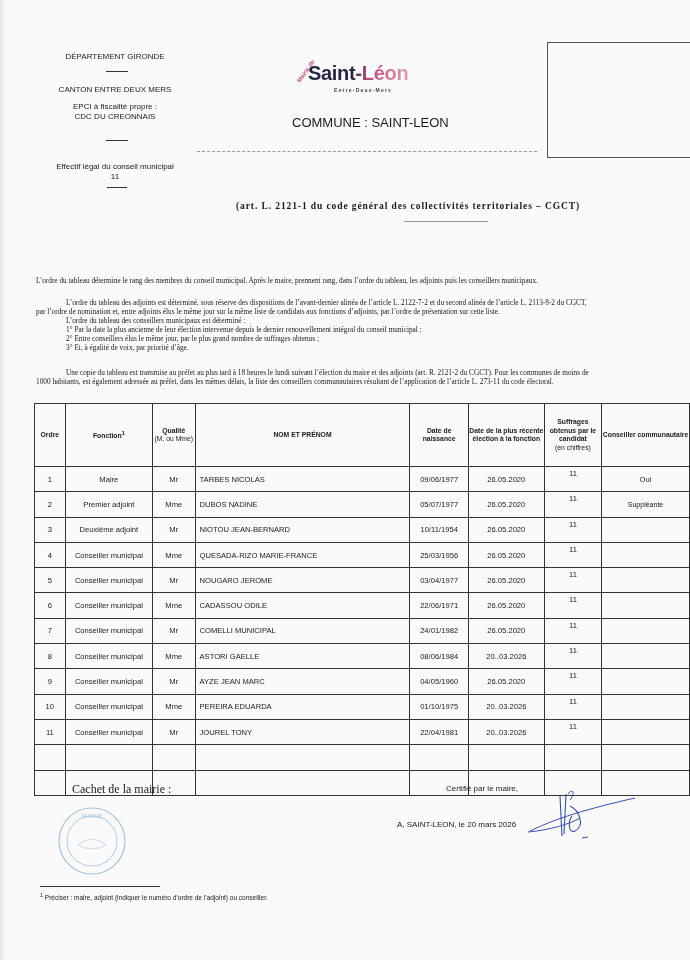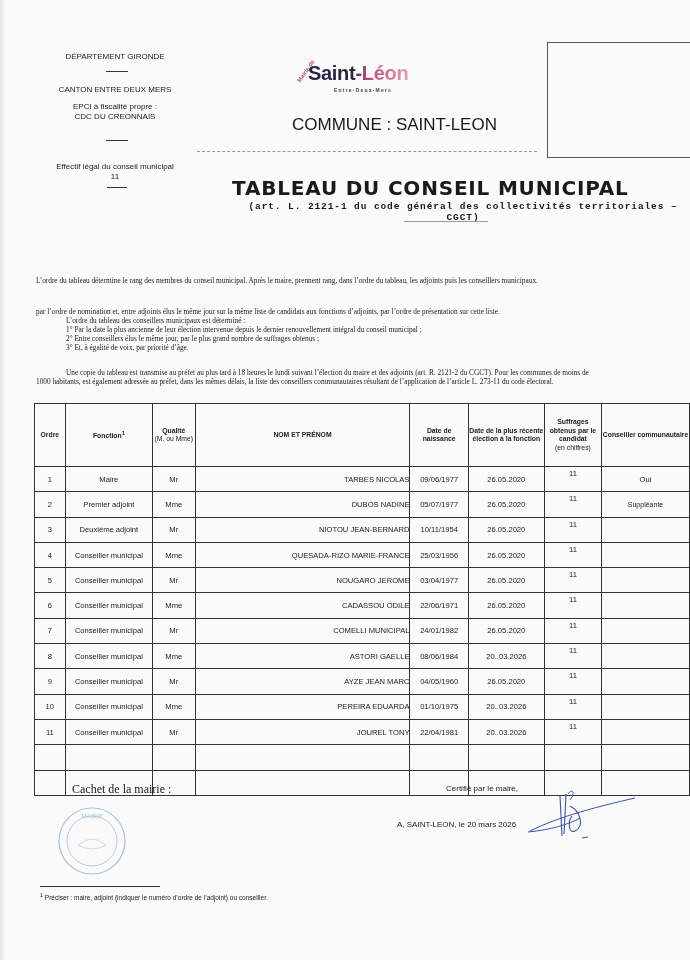--- a/index.html
+++ b/index.html
@@ -6,33 +6,33 @@
   body{width:690px;height:960px;background:#f7f7f7;position:relative;overflow:hidden;font-family:"Liberation Sans",sans-serif;color:#1a1a1a;}
   .page{position:absolute;left:0;top:0;width:690px;height:960px;background:#fafafa;}
   .leftedge{position:absolute;left:0;top:0;width:6px;height:960px;background:linear-gradient(90deg,#e6e6e6,#fafafa);}
   .lh{position:absolute;left:30px;width:170px;text-align:center;font-size:8px;line-height:10px;}
   .dash{position:absolute;height:1px;background:#333;}
   .logo{position:absolute;left:296px;top:58px;width:150px;height:40px;}
   .logo .small{position:absolute;left:0;top:4px;font-size:6px;color:#c0527a;transform:rotate(-55deg);transform-origin:left top;font-weight:bold;}
   .logo .main{position:absolute;left:12px;top:4px;font-size:20px;font-weight:bold;letter-spacing:-0.3px;
     background:linear-gradient(90deg,#222244 0%,#2b2545 45%,#c04a78 60%,#e59bb0 100%);-webkit-background-clip:text;background-clip:text;color:transparent;}
   .logo .sub{position:absolute;left:38px;top:29px;font-size:5px;letter-spacing:1.2px;color:#444;font-weight:bold;}
-  .commune{position:absolute;left:292px;top:115px;font-size:17px;}
+  .commune{position:absolute;left:292px;top:115px;font-size:13px;}
   .dotline{position:absolute;left:197px;top:151px;width:340px;border-top:1px dashed #999;}
   .box{position:absolute;left:547px;top:42px;width:150px;height:114px;border:1px solid #555;border-right:none;}
   .title{position:absolute;left:232px;top:176px;font-size:20px;font-weight:bold;letter-spacing:0.8px;font-family:"DejaVu Sans",sans-serif;}
-  .subtitle{position:absolute;left:236px;top:201px;font-size:9.5px;font-weight:bold;letter-spacing:0.9px;font-family:Liberation Mono, monospace;text-align:center;}
+  .subtitle{position:absolute;left:236px;top:201px;font-size:9.5px;font-weight:bold;letter-spacing:0.9px;font-family:Liberation Serif, serif;text-align:center;}
   .tline{position:absolute;left:404px;top:221px;width:84px;height:1px;background:#999;}
   .para{position:absolute;left:36px;font-family:"Liberation Serif",serif;font-size:7.3px;line-height:9px;white-space:nowrap;text-align:center;}
   table{position:absolute;left:34px;top:403px;border-collapse:collapse;font-size:7.6px;}
   th,td{border:1px solid #333;padding:0;text-align:center;vertical-align:middle;}
   th{font-weight:bold;font-size:6.8px;line-height:8.5px;height:62px;}
   th .nb{font-weight:normal;}
   td{height:22.3px;}
-  td.name{text-align:right;padding-left:4px;}
+  td.name{text-align:left;padding-left:4px;}
   td.suff{vertical-align:top;padding-top:2px;}
   td.comm{font-family:"Liberation Sans",sans-serif;text-align:center;}
   .supp{font-family:"Liberation Serif",serif;font-size:7px;}
   .cachet{position:absolute;left:40px;top:782px;font-family:"Liberation Serif",serif;font-size:12px;margin-left:32px;}
   .stamp{position:absolute;left:56px;top:805px;}
   .cert{position:absolute;left:446px;top:784px;font-size:8px;}
   .place{position:absolute;left:397px;top:820px;font-size:8px;}
   .sig{position:absolute;left:520px;top:786px;}
   .fnline{position:absolute;left:40px;top:886px;width:120px;height:1px;background:#333;}
   .fn{position:absolute;left:40px;top:892px;font-size:6.5px;}
@@ -55,25 +55,25 @@
 
   <div class="logo">
     <span class="small" style="top:22px">Mairie de</span>
     <span class="main">Saint-Léon</span>
     <span class="sub">Entre·Deux·Mers</span>
   </div>
   <div class="commune">COMMUNE : SAINT-LEON</div>
   <div class="dotline"></div>
   <div class="box"></div>
 
-  <div class="title">TABLEAU DU CONSEIL MUNICIPAL</div>
   <div class="subtitle">(art. L. 2121-1 du code général des  collectivités territoriales – CGCT)</div>
   <div class="tline"></div>
 
   <div class="para" style="top:276px">L’ordre du tableau détermine le rang des membres du conseil municipal. Après le maire, prennent rang, dans l’ordre du tableau, les adjoints puis les conseillers municipaux.</div>
+  <div class="para" style="top:298px;left:66px">L’ordre du tableau des adjoints est déterminé, sous réserve des dispositions de l’avant-dernier alinéa de l’article L. 2122-7-2 et du second alinéa de l’article L. 2113-8-2 du CGCT,</div>
   <div class="para" style="top:307px">par l’ordre de nomination et, entre adjoints élus le même jour sur la même liste de candidats aux fonctions d’adjoints, par l’ordre de présentation sur cette liste.</div>
   <div class="para" style="top:316px;left:66px">L’ordre du tableau des conseillers municipaux est déterminé :</div>
   <div class="para" style="top:325px;left:66px">1° Par la date la plus ancienne de leur élection intervenue depuis le dernier renouvellement intégral du conseil municipal ;</div>
   <div class="para" style="top:334px;left:66px">2° Entre conseillers élus le même jour, par le plus grand nombre de suffrages obtenus ;</div>
   <div class="para" style="top:343px;left:66px">3° Et, à égalité de voix, par priorité d’âge.</div>
   <div class="para" style="top:368px;left:66px">Une copie du tableau est transmise au préfet au plus tard à 18 heures le lundi suivant l’élection du maire et des adjoints (art. R. 2121-2 du CGCT). Pour les communes de moins de</div>
   <div class="para" style="top:377px">1000 habitants, est également adressée au préfet, dans les mêmes délais, la liste des conseillers communautaires résultant de l’application de l’article L. 273-11 du code électoral.</div>
 
   <table>
     <thead>

